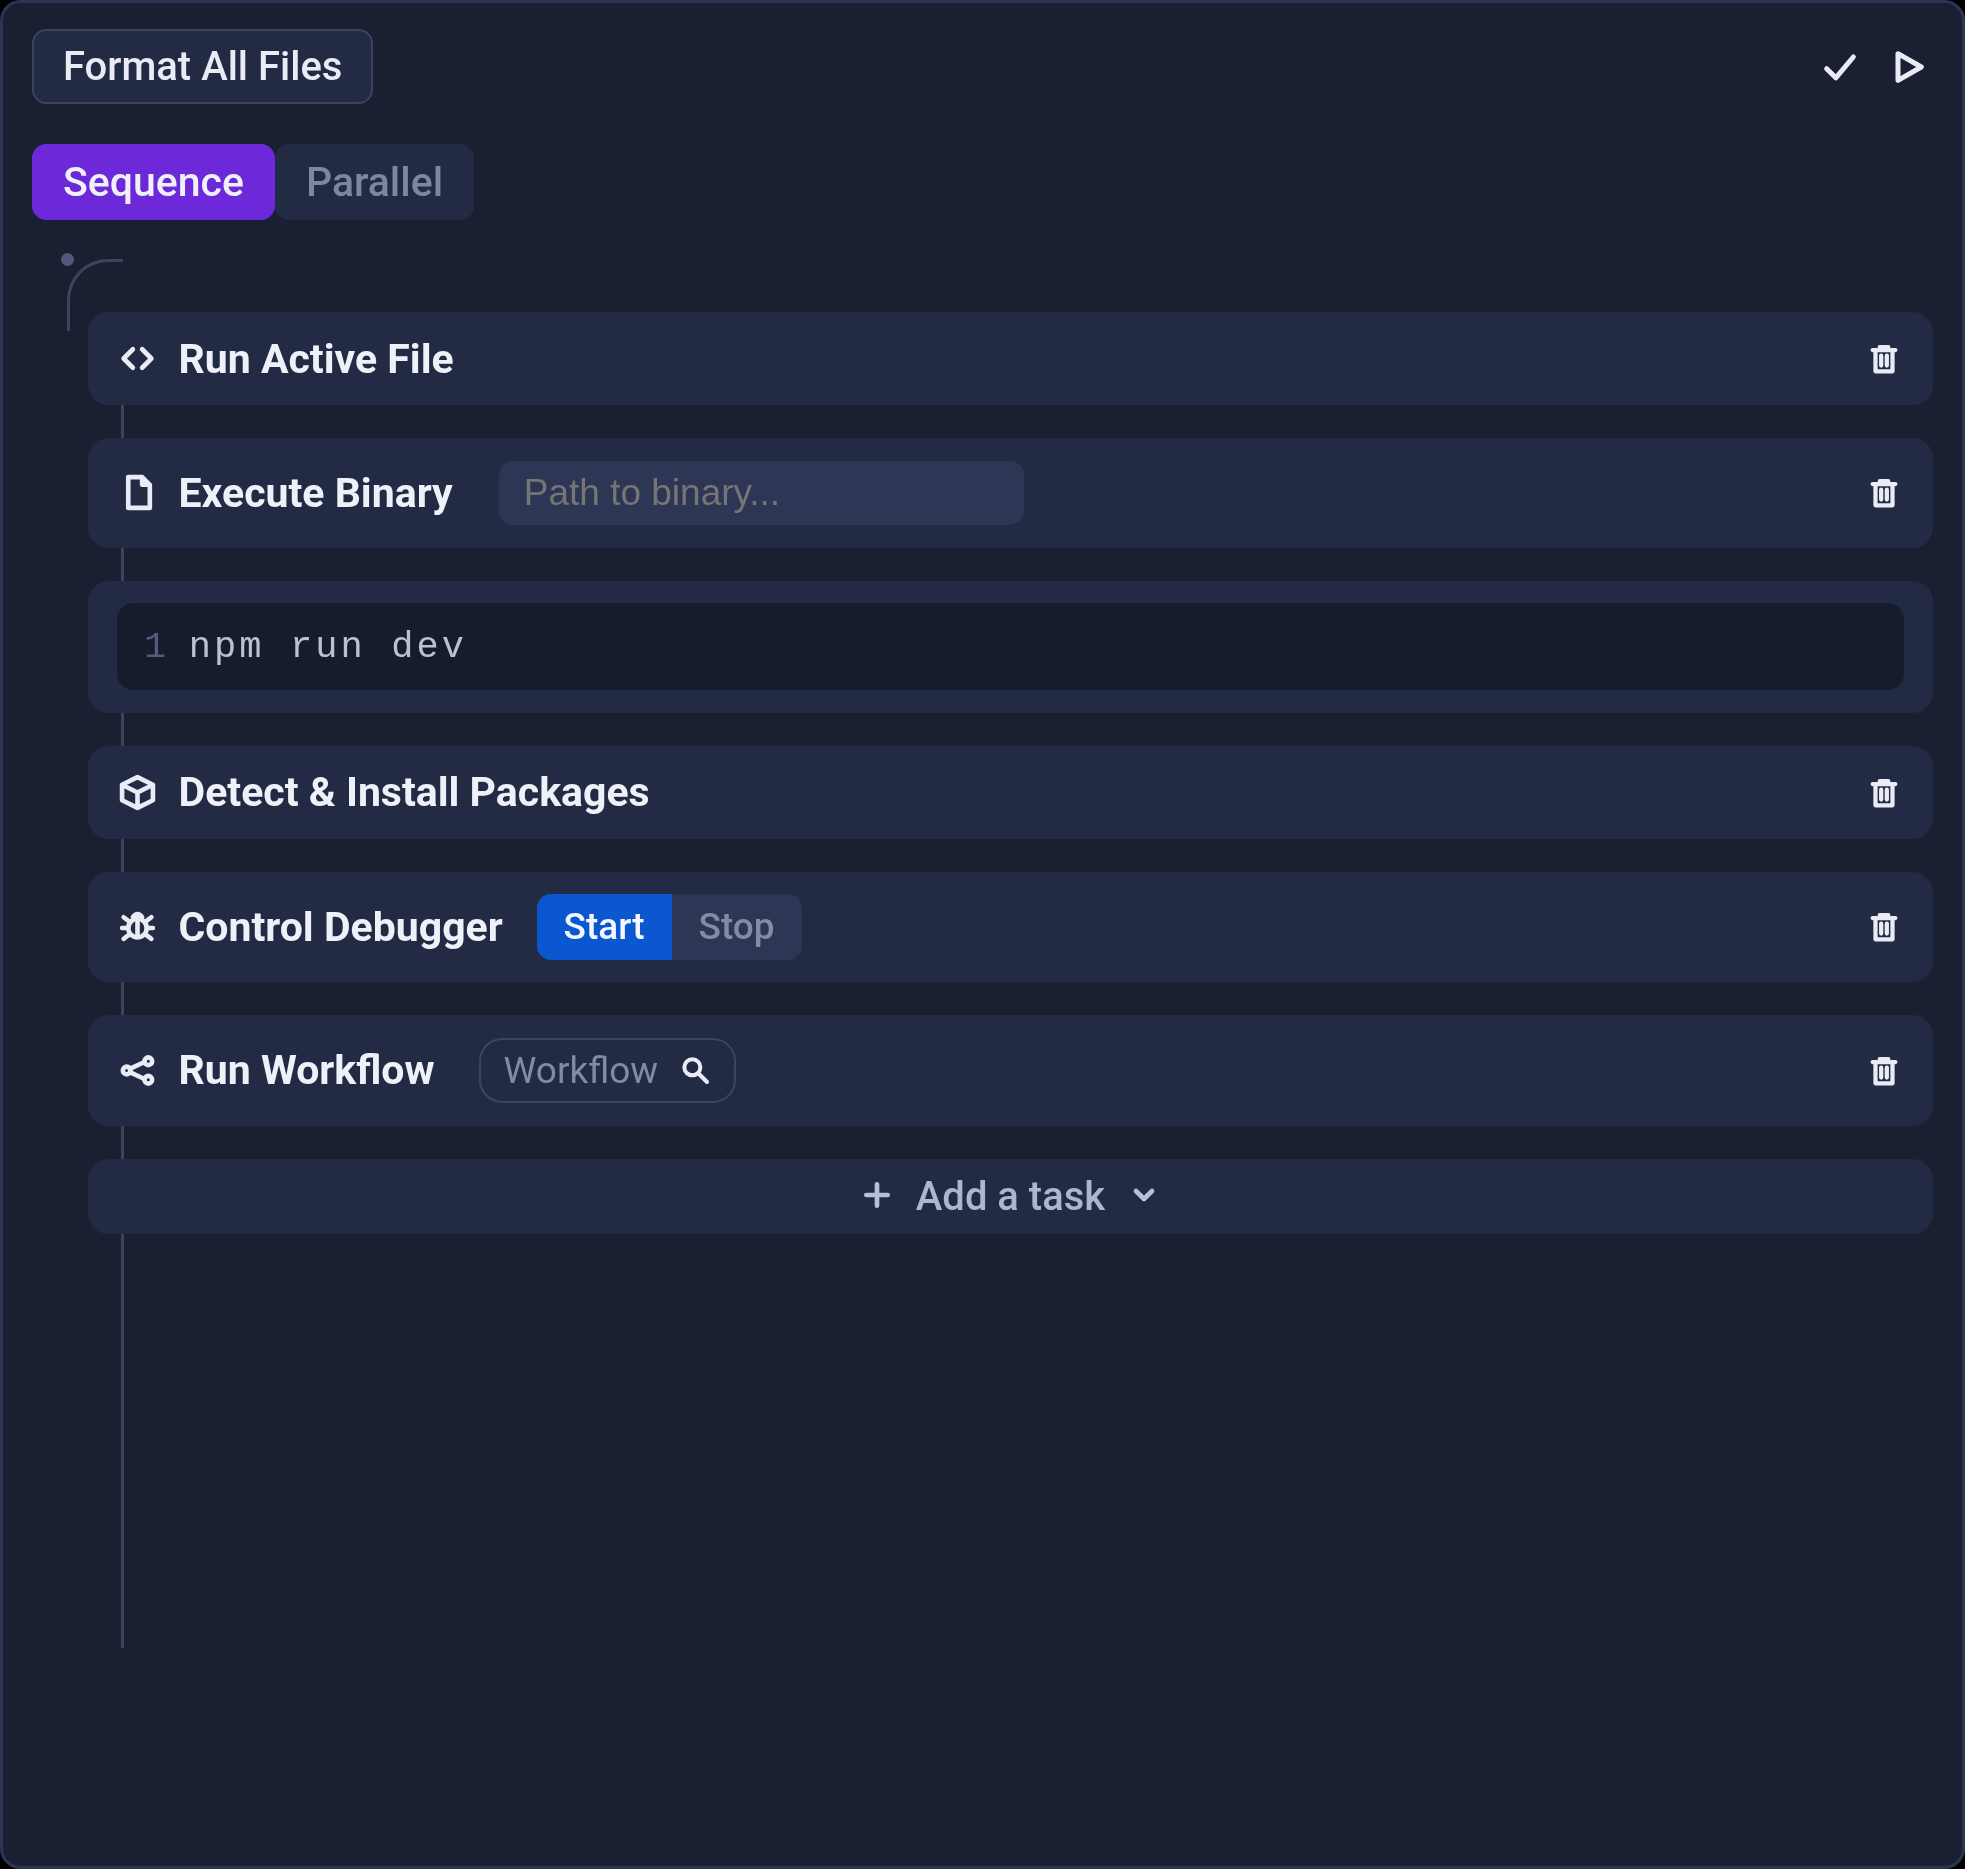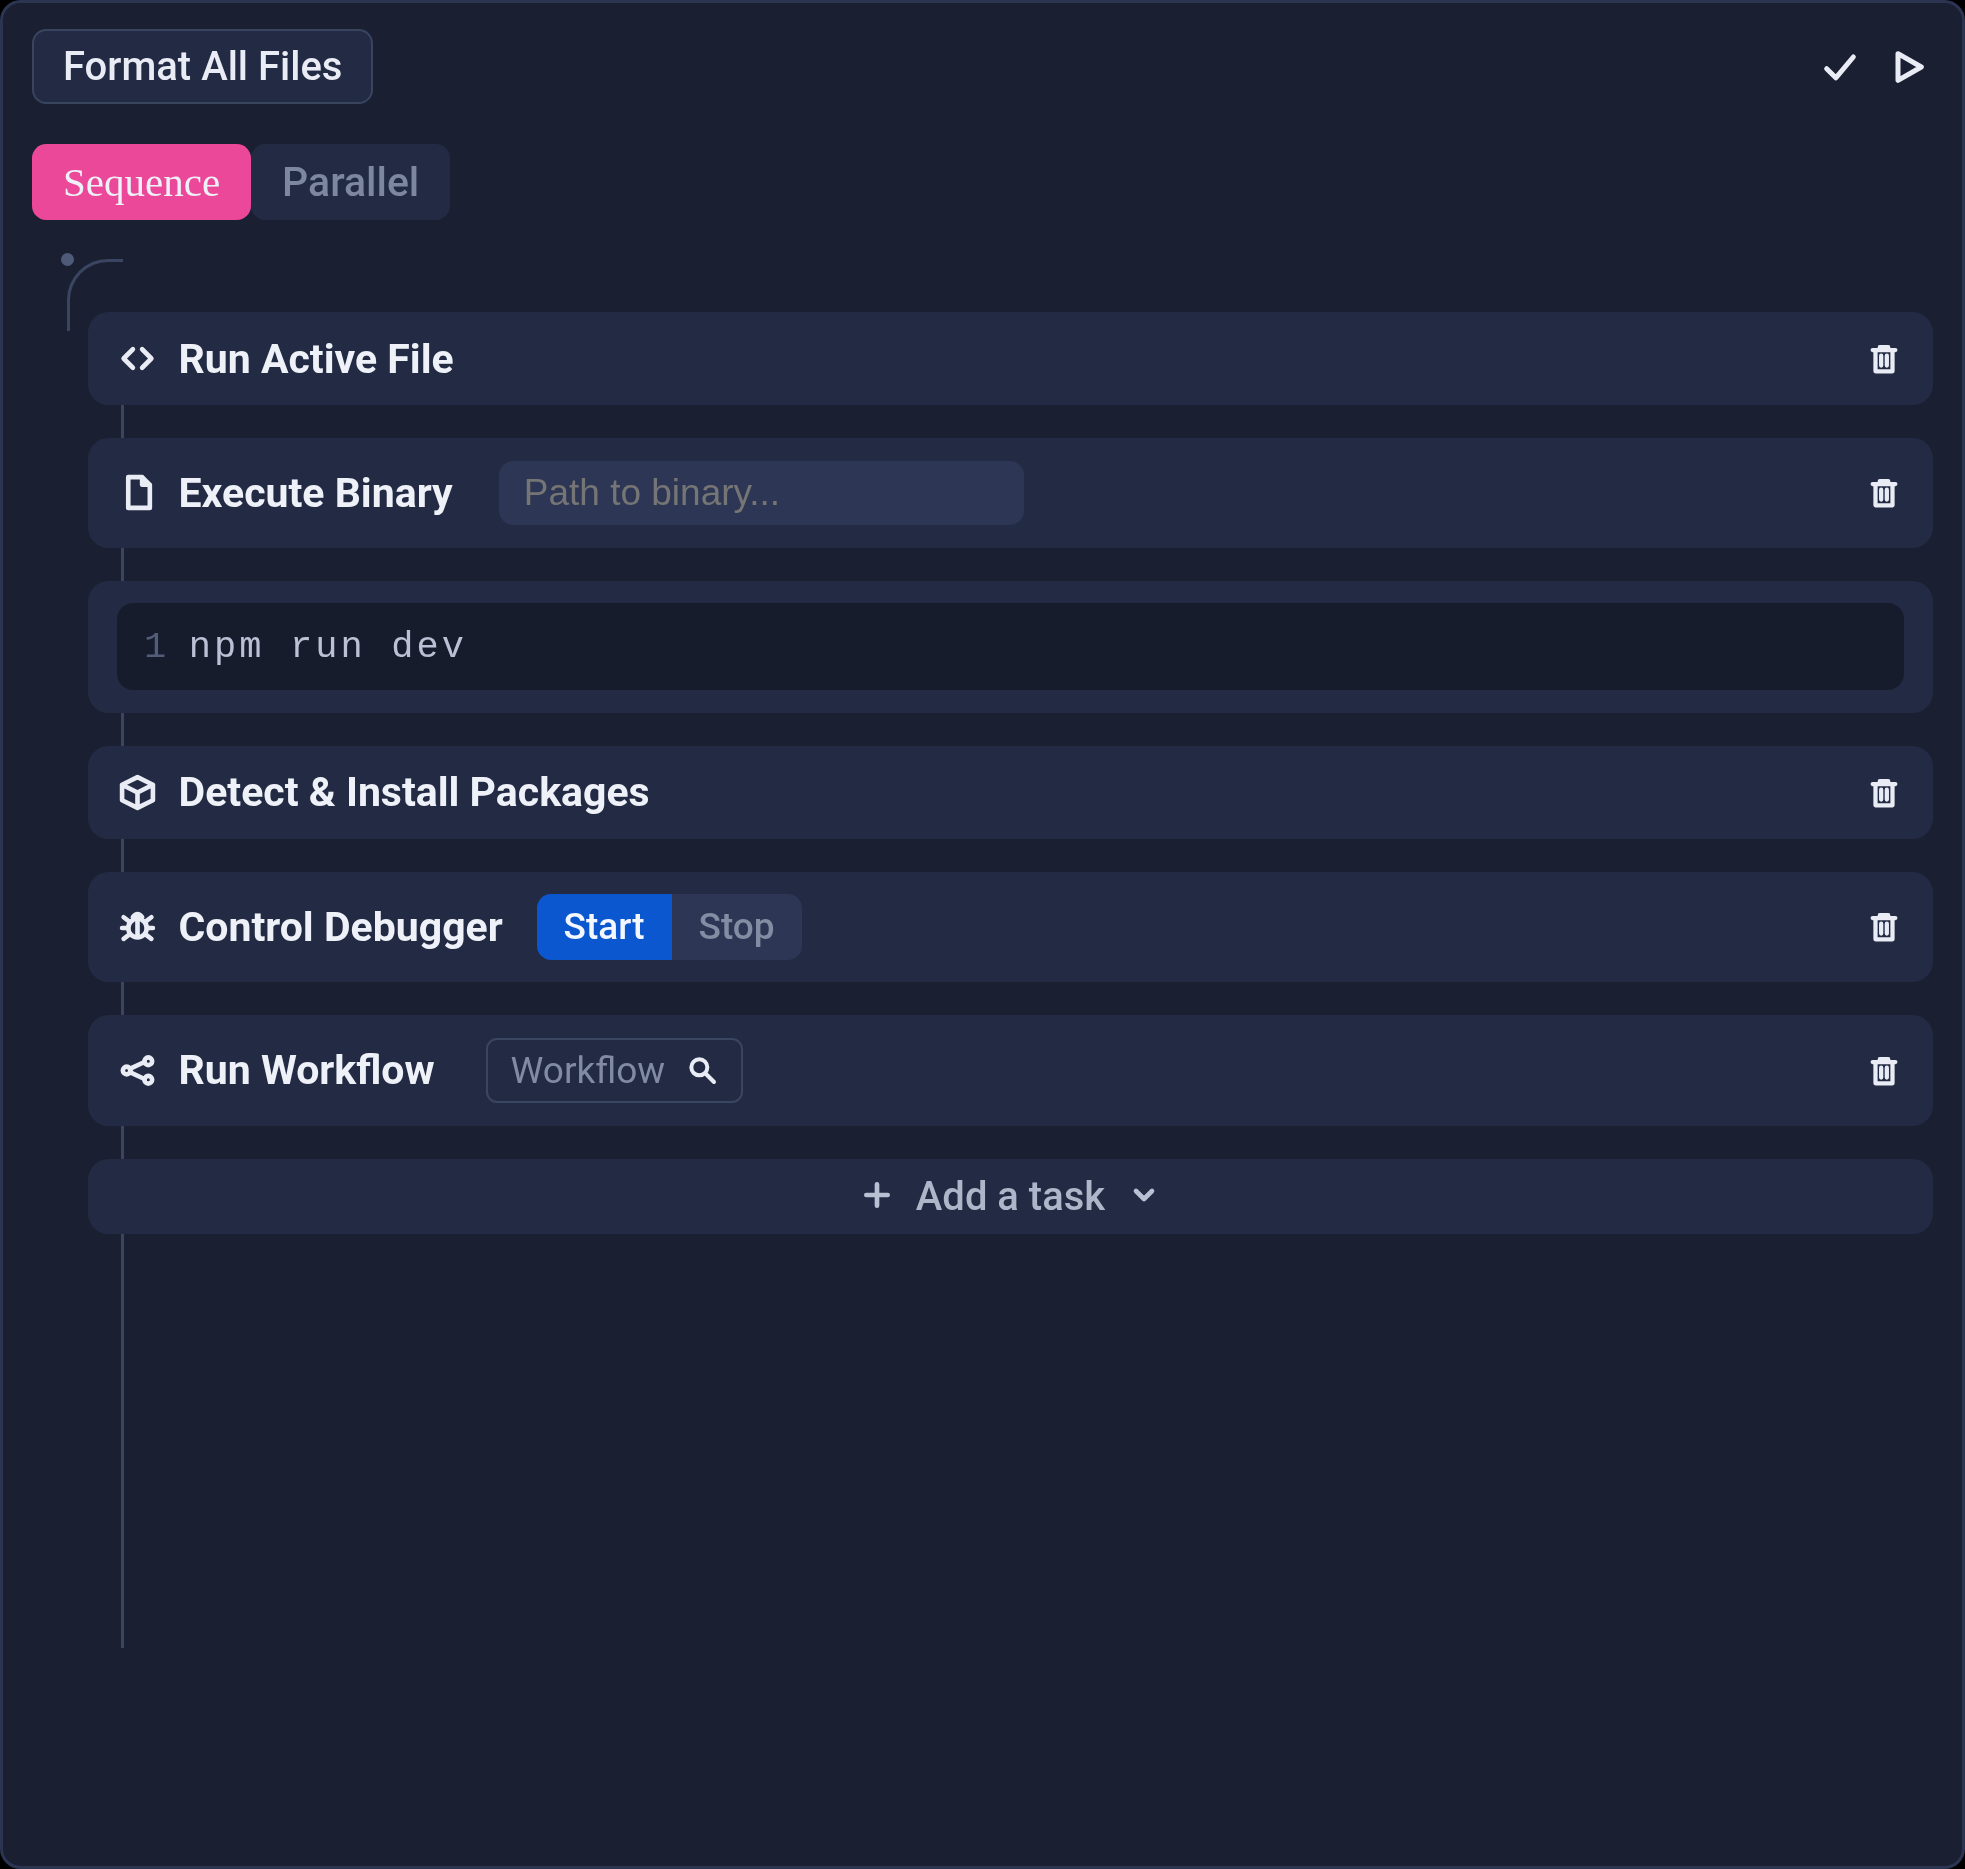--- a/index.html
+++ b/index.html
@@ -54,21 +54,21 @@
     gap: 0;
     margin-top: 36px;
   }
   .tab {
     padding: 14.3px 31px;
     border-radius: 14.3px;
     font-size: 41px;
     font-weight: 500;
     cursor: pointer;
   }
-  .tab.active { background: #ec4899; color: #eef1f8; font-family: Liberation Serif, serif; }
+  .tab.active { background: #6d28d9; color: #eef1f8; }
   .tab.inactive { background: #232b44; color: #7d879e; }
 
   
   .flow {
     position: relative;
     flex: 1;
     margin-top: 36px;
   }
   .timeline-dot {
     position: absolute;
@@ -188,23 +188,23 @@
   }
   .seg-active { background: #0a57d0; color: #f4f7ff; }
   .seg-inactive { background: transparent; color: #828ca2; }
 
   
   .workflow-chip {
     display: flex;
     align-items: center;
     gap: 21px;
     border: 2.6px solid #3a4561;
-    border-radius: 11px;
+    border-radius: 23px;
     padding: 9.2px 22.5px;
-    margin-left: 30px;
+    margin-left: 23px;
   }
   .workflow-chip .wtext { color: #818ba1; font-size: 37px; }
   .workflow-chip svg { width: 32px; height: 32px; stroke: #e9ecf5; fill: none; stroke-width: 6; stroke-linecap: round; stroke-linejoin: round; }
 
   
   .add-row {
     background: #232b44;
     border-radius: 20.5px;
     padding: 14px 29px;
     display: flex;

